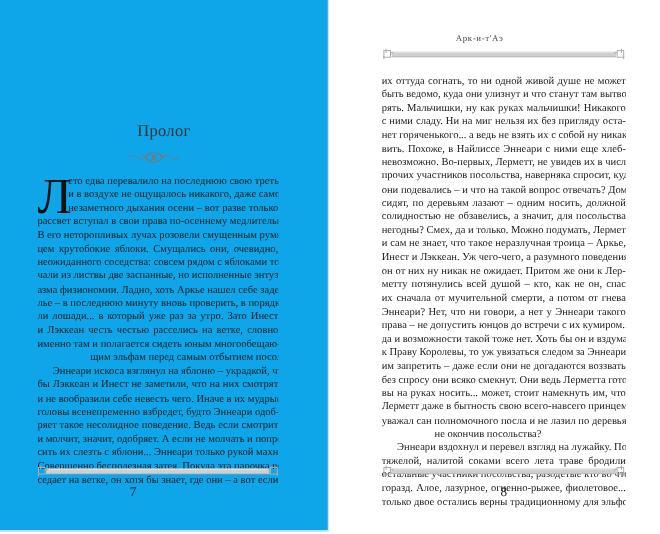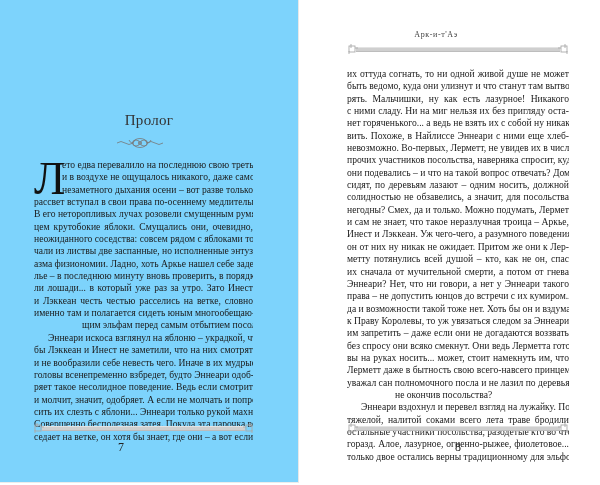--- a/index.html
+++ b/index.html
@@ -3,21 +3,21 @@
 <meta charset="utf-8">
 <style>
   html, body { margin: 0; padding: 0; }
   body {
     width: 600px; height: 485px; position: relative; overflow: hidden;
     background: #ffffff;
     font-family: "Liberation Serif", "DejaVu Serif", serif;
     color: #1a1a1a;
   }
   .page {
-    position: absolute; top: 0; height: 482px; background: #7dd3fc;
+    position: absolute; top: 0; height: 482px; background: #0ea5e9;
   }
   .page-left { left: 0; width: 298px; border-right: 1px solid #e8e8e8; border-bottom: 1px solid #ececec; }
   .page-right { left: 300px; width: 300px; background: #ffffff; }
 
   .chapter-title {
     position: absolute; left: 0; width: 298px; top: 112px;
     text-align: center; font-size: 15px; color: #333; letter-spacing: 0.3px;
   }
   .title-ornament {
     position: absolute; left: 115px; top: 137px; width: 50px; height: 12px;
@@ -139,21 +139,21 @@
   <svg class="cap r" viewBox="0 0 10 10">
       <g fill="none" stroke="#aaa" stroke-width="0.9">
         <rect x="3" y="2" width="6" height="6"></rect>
         <path d="M7 0 V4 M0 4 H3 M9 10 V7"></path>
       </g>
     </svg>
 </div>
 <div class="text-block right-text" id="right-text">
     <span class="line">их оттуда согнать, то ни одной живой душе не может</span>
     <span class="line">быть ведомо, куда они улизнут и что станут там вытво-</span>
-    <span class="line">рять. Мальчишки, ну как есть лазурное! Никакого</span>
+    <span class="line">рять. Мальчишки, ну как руках мальчишки! Никакого</span>
     <span class="line">с ними сладу. Ни на миг нельзя их без пригляду оста-</span>
     <span class="line">нет горяченького... а ведь не взять их с собой ну никак</span>
     <span class="line">вить. Похоже, в Найлиссе Эннеари с ними еще хлеб-</span>
     <span class="line">невозможно. Во-первых, Лерметт, не увидев их в числе</span>
     <span class="line">прочих участников посольства, наверняка спросит, куда</span>
     <span class="line">они подевались – и что на такой вопрос отвечать? Дома</span>
     <span class="line">сидят, по деревьям лазают – одним носить, должной</span>
     <span class="line">солидностью не обзавелись, а значит, для посольства</span>
     <span class="line">негодны? Смех, да и только. Можно подумать, Лерметт</span>
     <span class="line">и сам не знает, что такое неразлучная троица – Аркье,</span>

